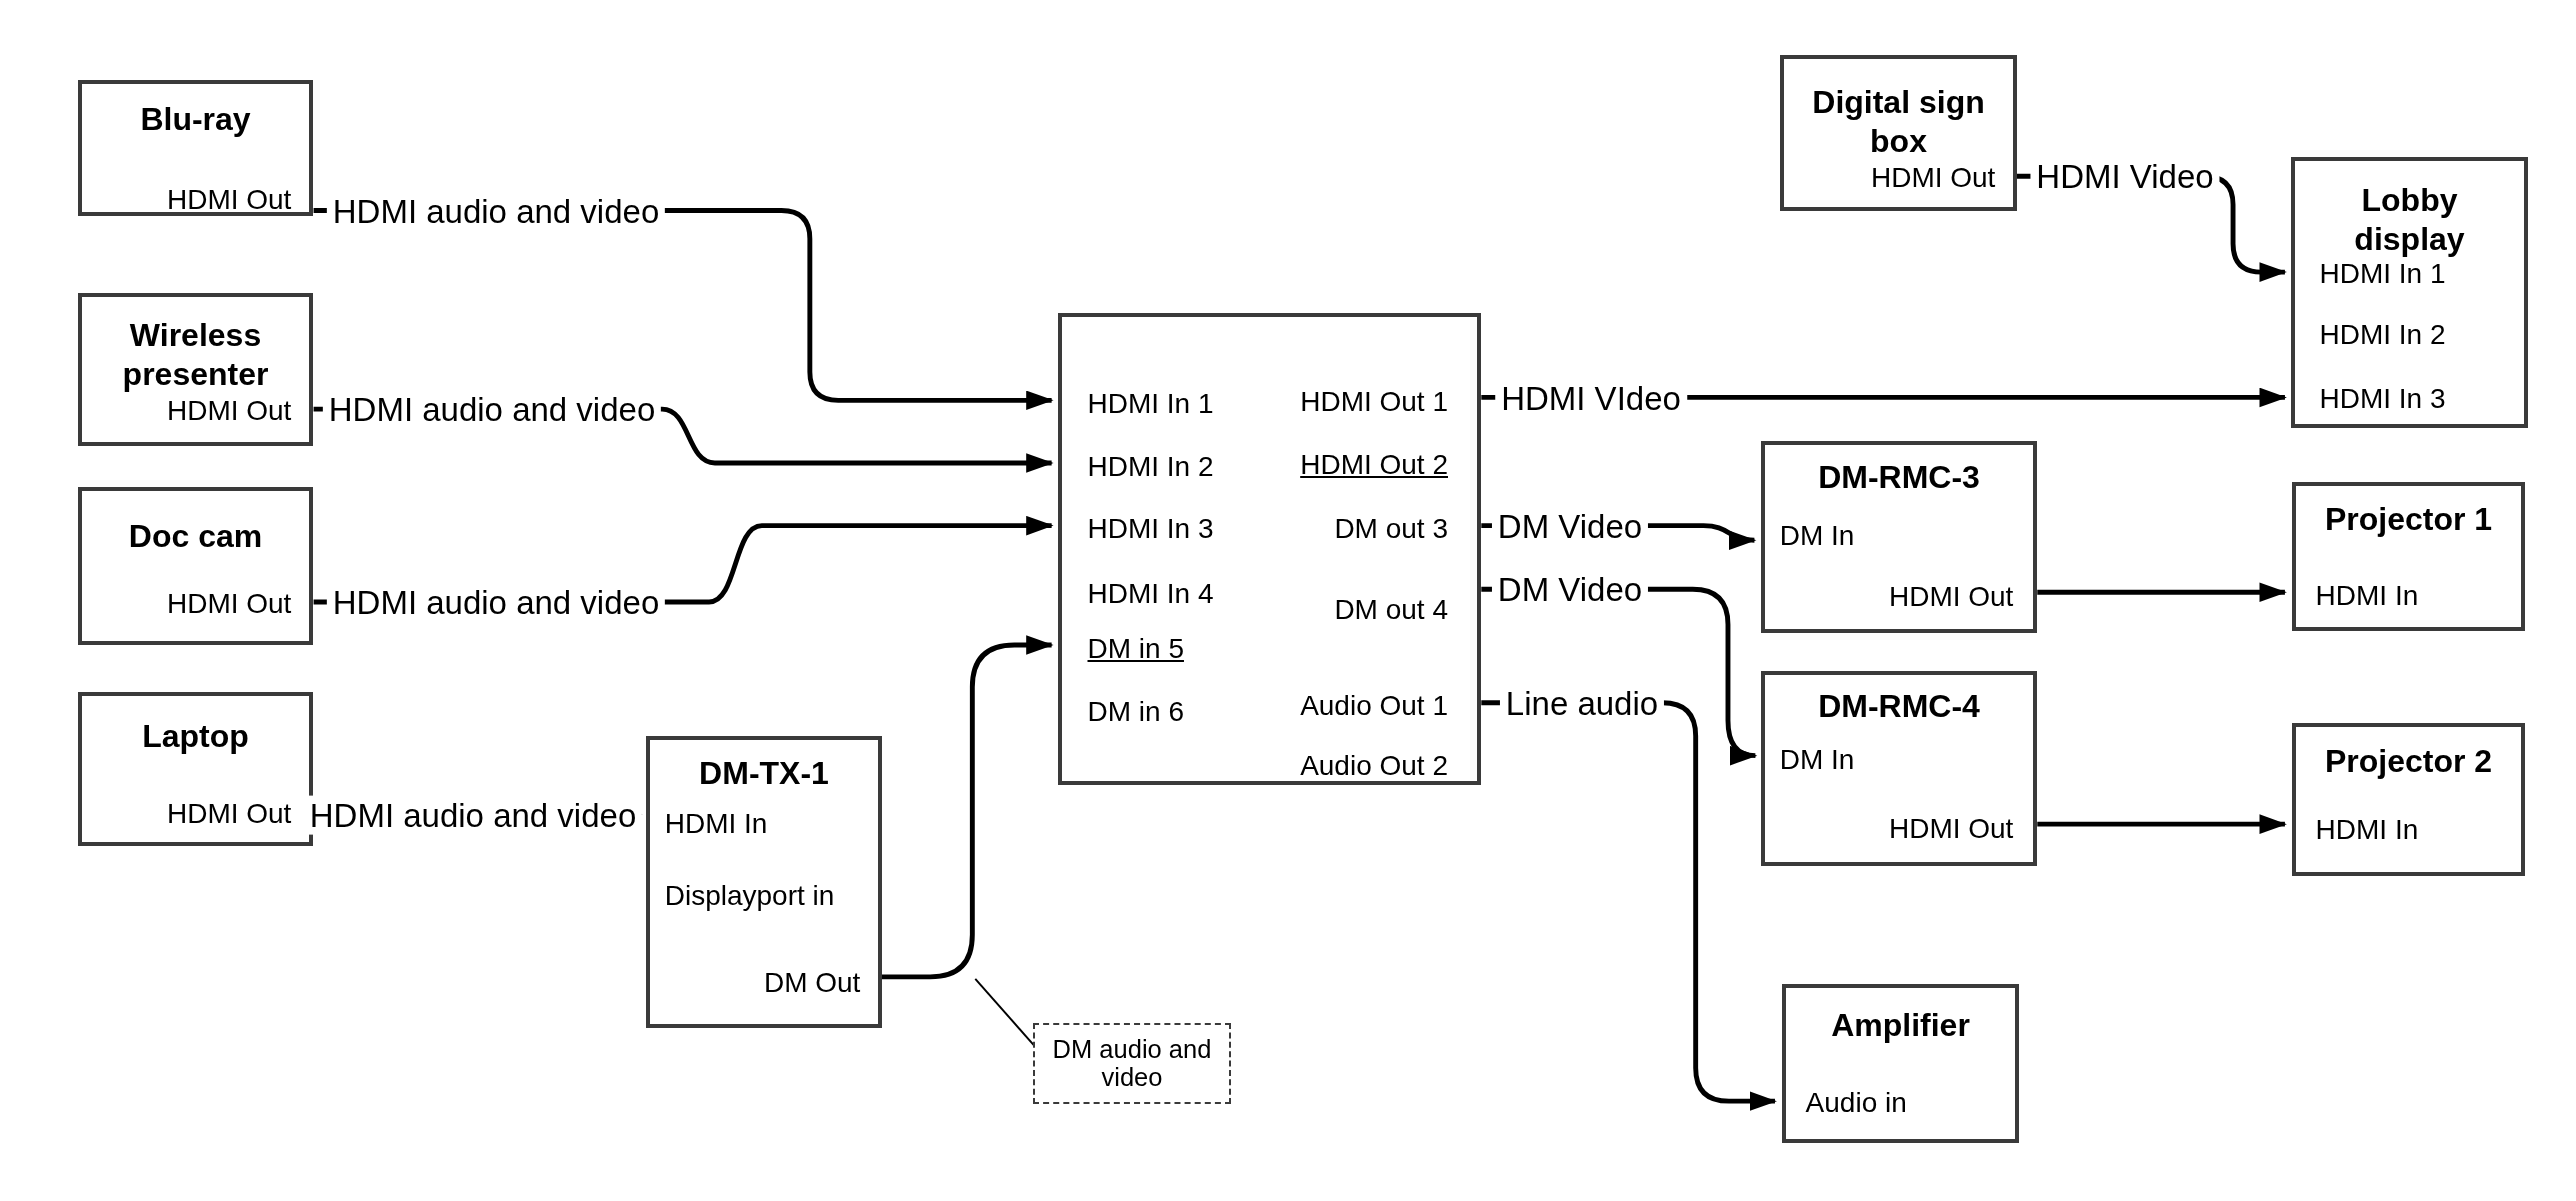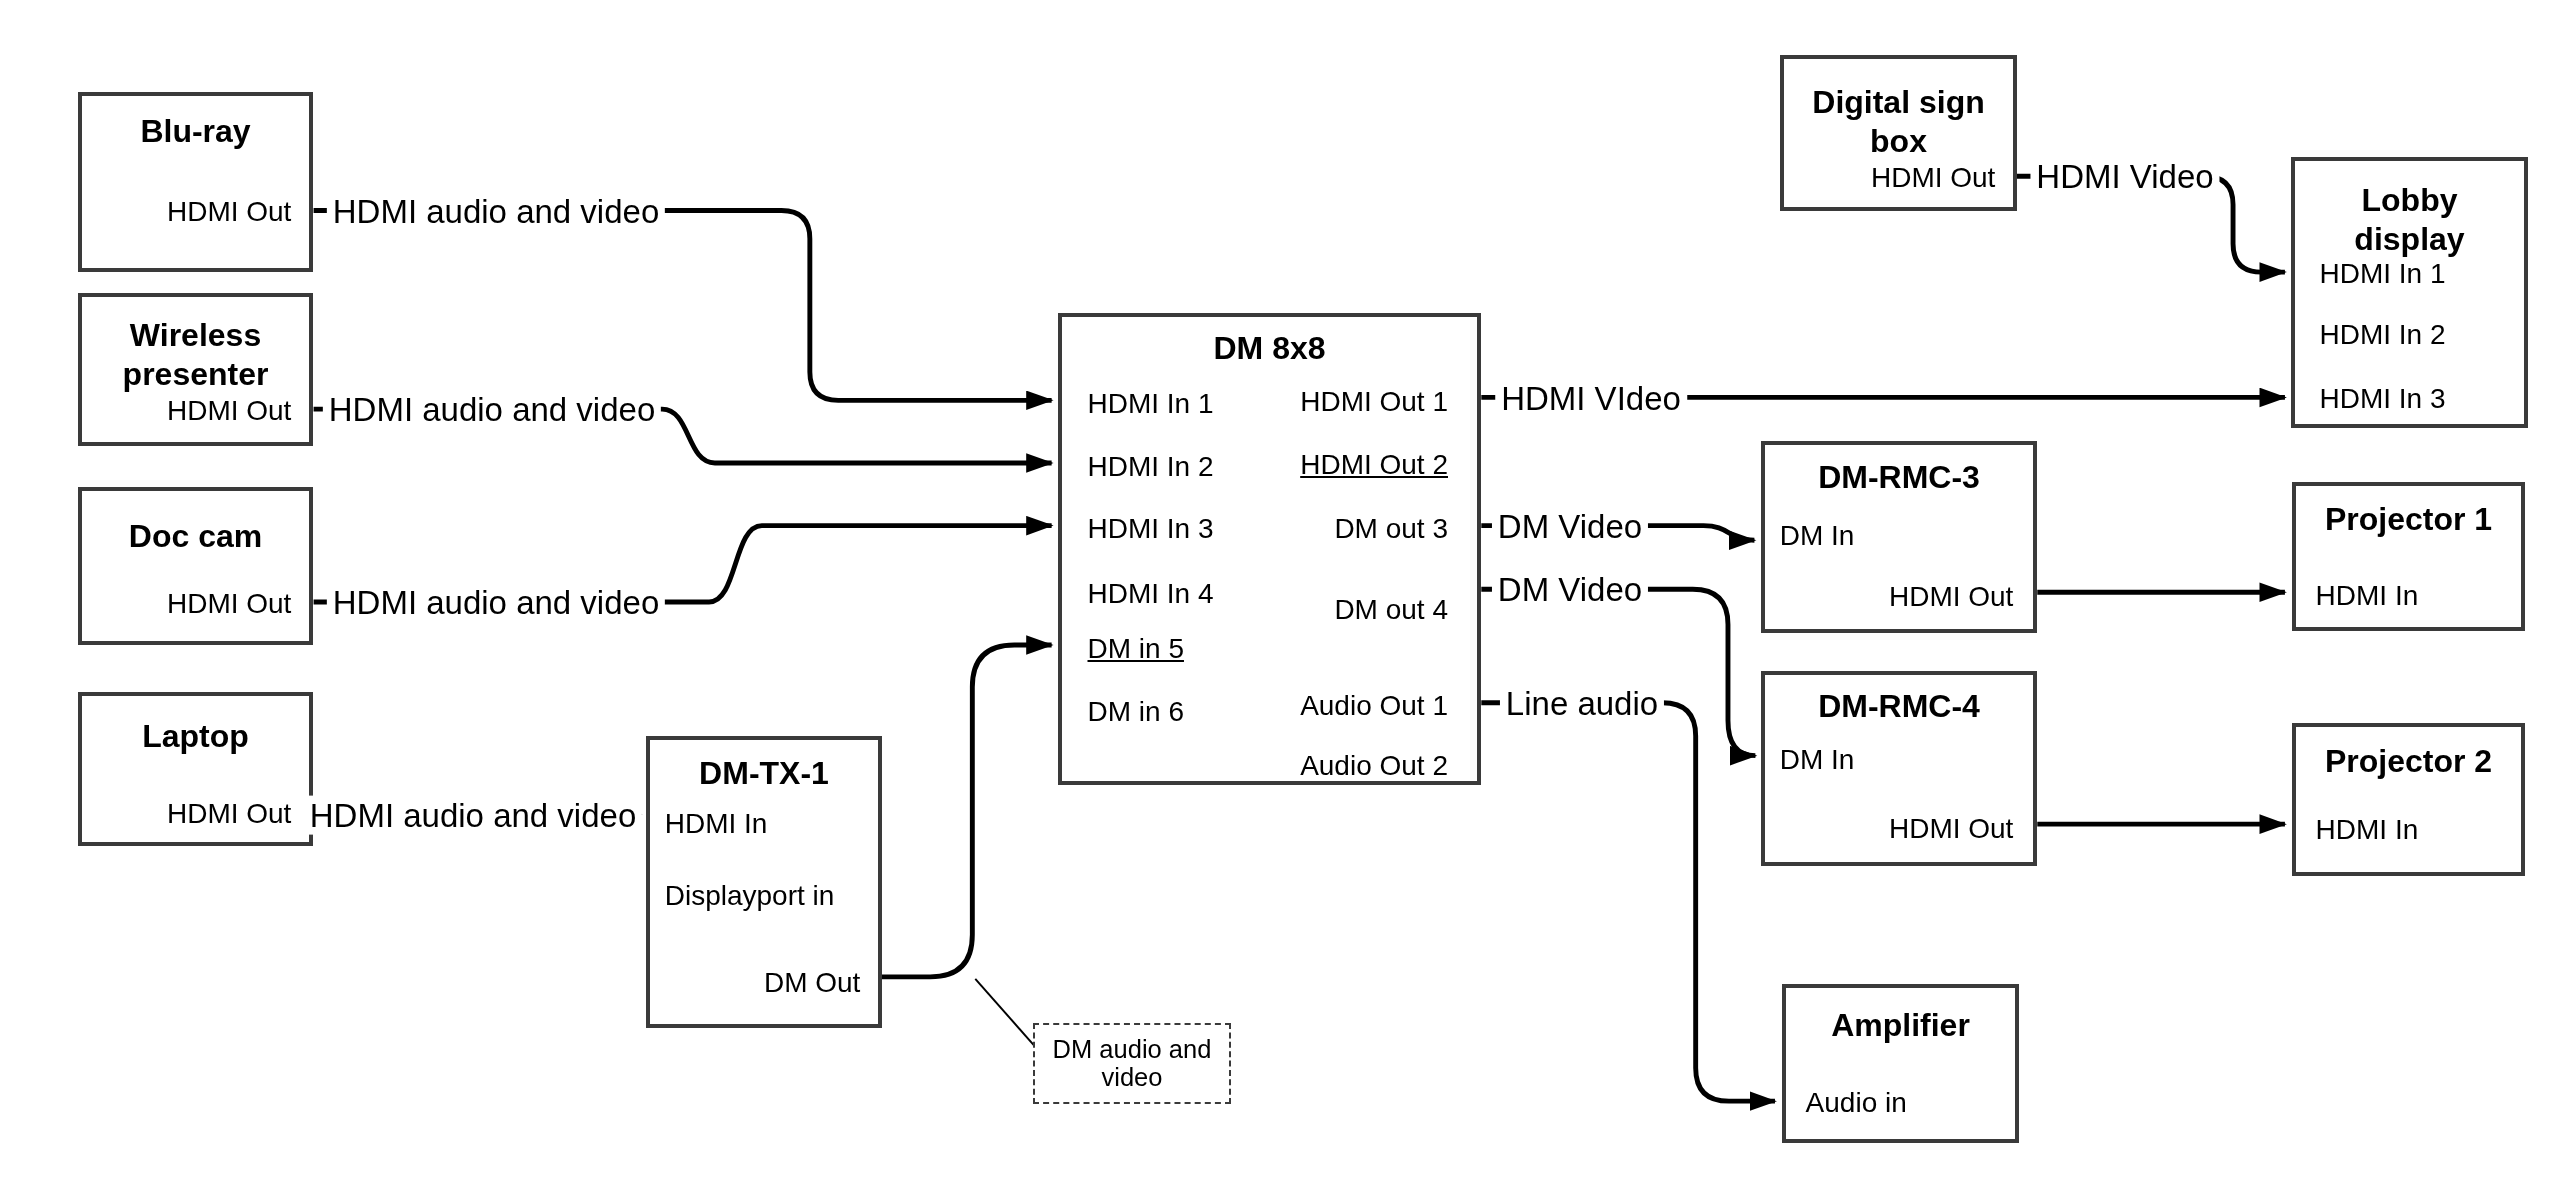--- a/index.html
+++ b/index.html
@@ -39,21 +39,21 @@
     <path d="M 2060 180 H 2252 Q 2281 180 2281 209 V 249 Q 2281 278 2310 278 H 2334" marker-end="url(#arr)"></path>
     <path d="M 1513 537 H 1740 C 1767 537 1765 552 1792 552" marker-end="url(#arr)"></path>
     <path d="M 1513 602 H 1729 Q 1765 602 1765 638 V 736 Q 1765 772 1793 772" marker-end="url(#arr)"></path>
     <path d="M 1513 718 H 1698 Q 1732 718 1732 752 V 1091 Q 1732 1125 1766 1125 H 1813" marker-end="url(#arr)"></path>
     <path d="M 2081 605 H 2334" marker-end="url(#arr)"></path>
     <path d="M 2081 842 H 2334" marker-end="url(#arr)"></path>
     <path stroke-width="2" d="M 996 1000 L 1056 1068"></path>
   </g>
 </svg>
 
-<div class="node" style="left:78px;top:92px;width:235px;height:180px;">
+<div class="node" style="left:78px;top:80px;width:235px;height:136px;">
   <div class="title" style="top:15.7px;">Blu-ray</div>
   <span class="port" style="right:17.6px;top:116px;">HDMI Out</span>
 </div>
 
 <div class="node" style="left:78px;top:293px;width:235px;height:153px;">
   <div class="title" style="top:18.6px;">Wireless presenter</div>
   <span class="port" style="right:17.6px;top:114px;">HDMI Out</span>
 </div>
 
 <div class="node" style="left:78px;top:487px;width:235px;height:158px;padding-left:19px;">
@@ -67,21 +67,20 @@
 </div>
 
 <div class="node" style="left:646px;top:736px;width:236px;height:292px;">
   <div class="title" style="top:13.7px;">DM-TX-1</div>
   <span class="port" style="left:14.7px;top:84px;">HDMI In</span>
   <span class="port" style="left:14.7px;top:156px;">Displayport in</span>
   <span class="port" style="right:17.6px;top:243px;">DM Out</span>
 </div>
 
 <div class="node" style="left:1058px;top:313px;width:423px;height:472px;">
-  <div class="title" style="top:11.7px;">DM 8x8</div>
   <span class="port" style="left:25.5px;top:87px;">HDMI In 1</span>
   <span class="port" style="left:25.5px;top:150px;">HDMI In 2</span>
   <span class="port" style="left:25.5px;top:212px;">HDMI In 3</span>
   <span class="port" style="left:25.5px;top:277px;">HDMI In 4</span>
   <span class="port" style="left:25.5px;top:332px;text-decoration:underline;">DM in 5</span>
   <span class="port" style="left:25.5px;top:395px;">DM in 6</span>
   <span class="port" style="right:29px;top:85px;">HDMI Out 1</span>
   <span class="port" style="right:29px;top:148px;text-decoration:underline;">HDMI Out 2</span>
   <span class="port" style="right:29px;top:212px;">DM out 3</span>
   <span class="port" style="right:29px;top:276px;margin-top:17px;">DM out 4</span>

